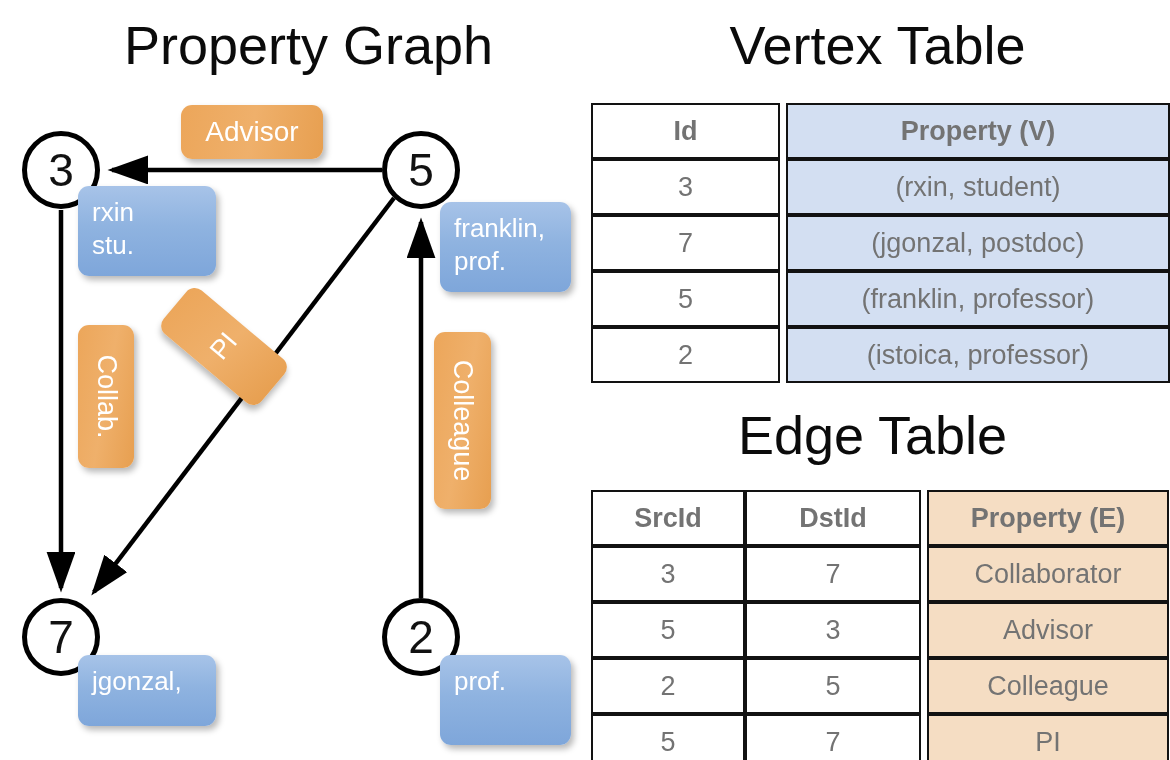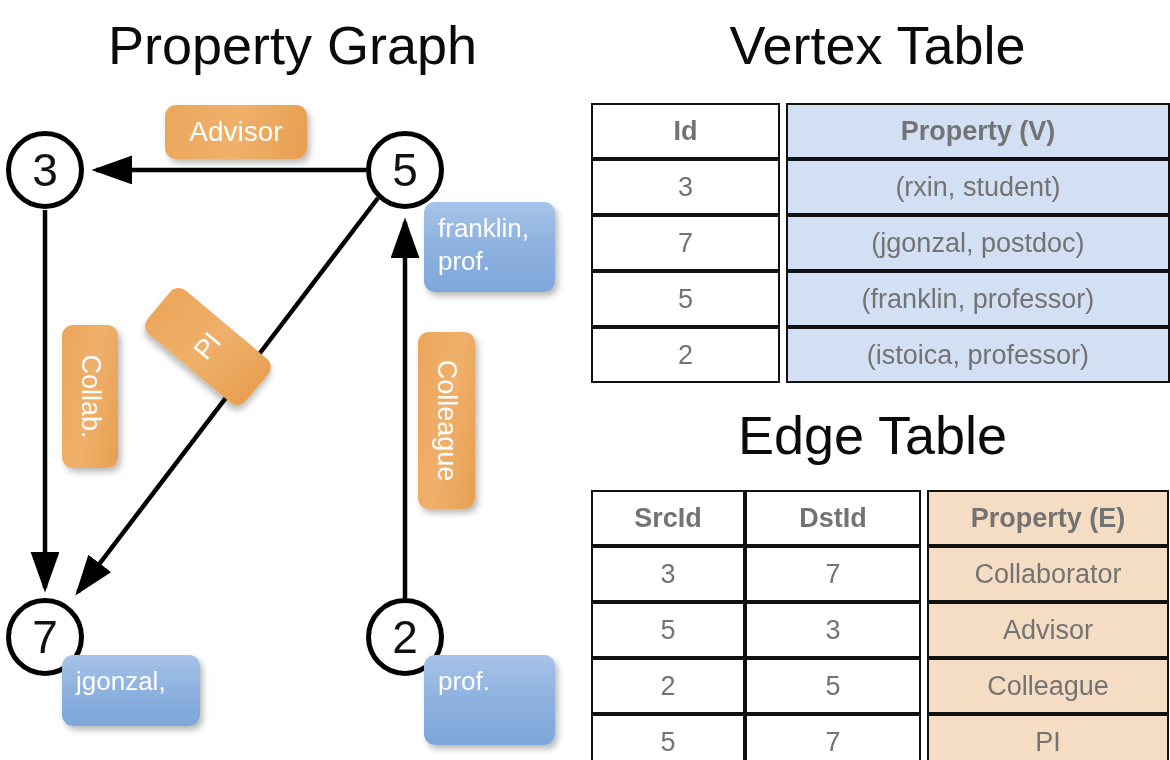--- a/index.html
+++ b/index.html
@@ -27,21 +27,21 @@
     white-space: nowrap;
     text-align: center;
   }
   #title-property-graph { left: 0px;   top: 14px;  width: 585px; }
   #title-vertex-table   { left: 585px; top: 14px;  width: 585px; }
   #title-edge-table     { left: 585px; top: 404px; width: 575px; }
 
   
   #graph-panel {
     position: absolute;
-    left: 0; top: 0;
+    left: 16px; top: 0;
     width: 585px; height: 760px;
   }
   #graph-svg {
     position: absolute;
     left: 0; top: 0;
     width: 585px; height: 760px;
   }
 
   .node-circle {
     position: absolute;
@@ -195,20 +195,24 @@
   <div class="node-circle" id="node-5">
     <span>5</span>
   </div>
   <div class="node-circle" id="node-7">
     <span>7</span>
   </div>
   <div class="node-circle" id="node-2">
     <span>2</span>
   </div>
 
+  <div class="vbox" id="vbox-3">
+    <div>rxin</div>
+    <div>stu.</div>
+  </div>
   <div class="vbox" id="vbox-5">
     <div>franklin,</div>
     <div>prof.</div>
   </div>
   <div class="vbox" id="vbox-7">
     <div>jgonzal,</div>
   </div>
   <div class="vbox" id="vbox-2">
     <div>prof.</div>
   </div>

